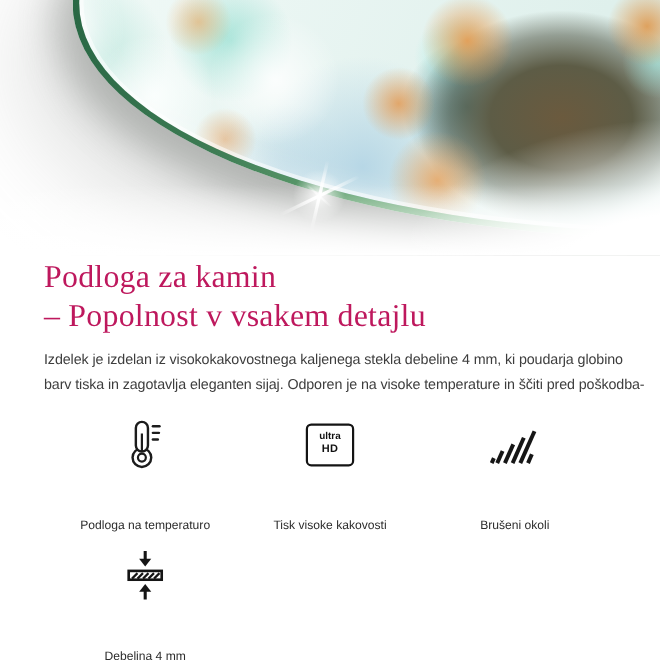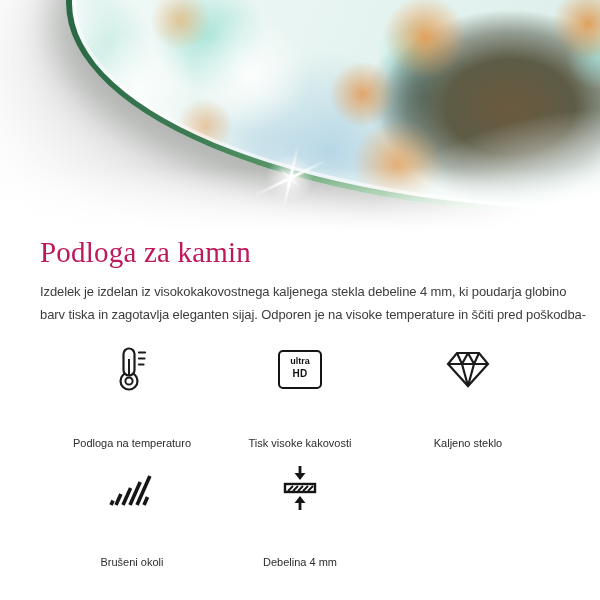--- a/index.html
+++ b/index.html
@@ -81,20 +81,21 @@
         <i class="ray r1"></i>
         <i class="ray r2"></i>
         <i class="ray r3"></i>
     </div>
     <div class="hero-fade"></div>
   </div>
 
   <div class="content">
     <h1 class="title">
       <span class="tl">Podloga za kamin</span>
+      <span class="tl">– Popolnost v vsakem detajlu</span>
     </h1>
 
     <p class="desc">
       <span class="dl">Izdelek je izdelan iz visokokakovostnega kaljenega stekla debeline 4 mm, ki poudarja globino</span>
       <span class="dl">barv tiska in zagotavlja eleganten sijaj. Odporen je na visoke temperature in ščiti pred poškodba-</span>
     </p>
 
     <div class="features">
 
       <div class="feature">
@@ -116,33 +117,20 @@
         <div class="icon-box">
           <div class="hdbadge">
             <span class="hdtop">ultra</span>
             <span class="hdbot">HD</span>
           </div>
         </div>
         <div class="flabel">Tisk visoke kakovosti</div>
       </div>
 
 
-      <div class="feature">
-        <div class="icon-box">
-          <svg width="46" height="40" viewBox="0 0 46 40" fill="none" stroke="#1c1c1c" stroke-width="2.2" stroke-linejoin="miter">
-            <path d="M12 4 L34 4 L43 15 L23 37 L3 15 Z"></path>
-            <line x1="3" y1="15" x2="43" y2="15"></line>
-            <path d="M12 4 L17 15 L23 37"></path>
-            <path d="M34 4 L29 15 L23 37"></path>
-            <path d="M23 4 L17 15"></path>
-            <path d="M23 4 L29 15"></path>
-          </svg>
-        </div>
-        <div class="flabel">Kaljeno steklo</div>
-      </div>
 
       <div class="feature">
         <div class="icon-box">
           <svg width="46" height="40" viewBox="0 0 46 40" fill="none" stroke="#161616" stroke-width="3.6">
             <line x1="2" y1="37" x2="4" y2="32.5"></line>
             <line x1="7" y1="37" x2="11.9" y2="26"></line>
             <line x1="14" y1="37" x2="21.6" y2="20"></line>
             <line x1="21" y1="37" x2="31.2" y2="14"></line>
             <line x1="28" y1="37" x2="40.9" y2="8"></line>
             <line x1="35" y1="37" x2="38.5" y2="29"></line>

